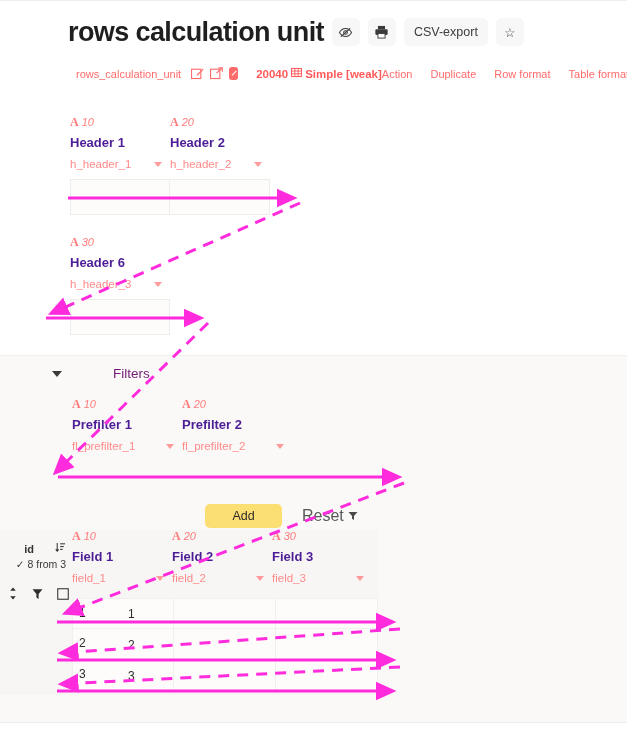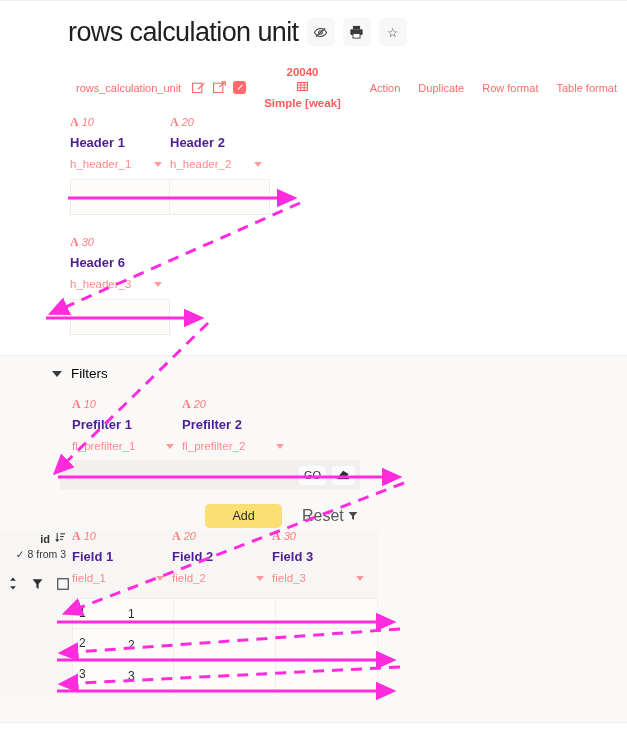--- a/index.html
+++ b/index.html
@@ -19,21 +19,21 @@
   .top-white { position:absolute; left:0; top:0; width:627px; height:355px; background:#ffffff; }
   .lower-gray { position:absolute; left:0; top:355px; width:627px; height:367px; background:#faf9f8; }
   .bottom-white { position:absolute; left:0; top:722px; width:627px; height:19px; background:#ffffff; }
   .rule-top { position:absolute; left:0; top:0; width:627px; height:1px; background:#efefef; }
   .rule-split { position:absolute; left:0; top:355px; width:627px; height:1px; background:#f0efee; }
   .rule-bottom { position:absolute; left:0; top:722px; width:627px; height:1px; background:#efedec; }
 
   
   .titlebar { position:absolute; left:68px; top:18px; display:flex; align-items:center; gap:8px; }
   .apptitle {
-    font-size: 27px; font-weight: 400; letter-spacing:-0.6px;
+    font-size: 27px; font-weight: 700; letter-spacing:-0.6px;
     color:#1f1f1f; line-height:1; white-space:nowrap;
   }
   .tbtn {
     background:#f7f7f7; border:none; border-radius:5px;
     height:28px; min-width:28px; padding:0 10px;
     display:flex; align-items:center; justify-content:center;
     font-size:12.5px; color:#3c3c3c; cursor:pointer;
     font-family:"Liberation Sans", sans-serif;
   }
   .tbtn.icon { padding:0; width:28px; }
@@ -46,21 +46,21 @@
   }
   .sub-id { margin-right:10px; }
   .sub-ico {
     width:15px; height:15px; margin-right:6px; display:inline-flex;
     align-items:center; justify-content:center; cursor:pointer; color:#ff6b6b;
   }
   .sub-ico.filled {
     background:#ff6b6b; color:#fff; border-radius:3px;
     width:13px; height:13px;
   }
-  .sub-meta { color:#ff5a5a; font-size:11.5px; font-weight:700; margin-left:12px; white-space:nowrap; display:flex; align-items:center; gap:3px;flex-direction:column;}
+  .sub-meta { color:#ff5a5a; font-size:11.5px; font-weight:700; margin-left:12px; white-space:nowrap; display:flex; align-items:center; gap:3px;}
   .sub-right { margin-left:auto; display:flex; gap:18px; padding-right:10px; }
   .sub-right .sub-link { font-size:11px; }
 
   
   .fld-type { font-size:11px; color:#ff7b7b; white-space:nowrap; line-height:1.1; }
   .fld-type .A { font-family:"Liberation Serif", serif; font-weight:700; font-size:12px; margin-right:3px; }
   .fld-type .num { font-style:italic; }
   .fld-label { font-size:13px; font-weight:700; color:#4c1d95; line-height:1.1; margin-top:7px; white-space:nowrap;}
   .fld-name-row { display:flex; align-items:center; margin-top:8px; }
   .fld-name { font-size:11.5px; color:#ff8a8a; white-space:nowrap; }
@@ -82,21 +82,21 @@
 
   
   .hgrp2 { position:absolute; left:70px; top:236px; width:100px; }
   .hgrp2 .col { width:100px; padding-right:8px; }
   .hgrp2 .boxes { margin-top:9px; }
   .hgrp2 .cellbox { width:100px; }
 
   
   .filters-head { position:absolute; left:52px; top:366px; display:flex; align-items:center; gap:9px; cursor:pointer;}
   .tri { width:0;height:0; border-left:5px solid transparent; border-right:5px solid transparent; border-top:6px solid #3a3a3a; }
-  .filters-title { font-size:13.5px; font-weight:400; color:#000000; }
+  .filters-title { font-size:13.5px; font-weight:400; color:#701a75;margin-left:42px; }
 
   .fgrp { position:absolute; left:72px; top:398px; width:220px; }
   .fgrp .cols { display:flex; }
   .fgrp .col { width:110px; padding-right:8px; }
 
   .filterband {
     position:absolute; left:60px; top:460px; width:300px; height:30px;
     background:#f2f0ef;
     display:flex; align-items:center; justify-content:flex-end; padding-right:4px; gap:4px;
   }
@@ -116,21 +116,21 @@
   .reset-btn {
     background:none; border:none; font-size:16px; color:#585858; cursor:pointer;
     display:flex; align-items:center; gap:4px; font-family:"Liberation Sans", sans-serif;
   }
 
   
   .grid { position:absolute; left:0px; top:530px; width:378px; background:#f7f6f5; height:165px; }
   .grid-head { position:relative; height:68px; }
 
   .idcol { position:absolute; left:0; top:0; width:72px; }
-  .idcol .idline { text-align:right; padding-right:6px; font-size:11px; font-weight:700; color:#333; display:flex; justify-content:flex-end; align-items:center; gap:5px; margin-top:2px;}
+  .idcol .idline { text-align:right; padding-right:6px; font-size:11px; font-weight:700; color:#333; display:flex; justify-content:flex-end; align-items:center; gap:21px; margin-top:12px;}
   .idcol .cnt { text-align:right; padding-right:6px; font-size:10.5px; color:#3a3a3a; margin-top:3px; white-space:nowrap;}
   .idcol .ico-row { display:flex; gap:14px; padding-left:8px; margin-top:17px; align-items:center;}
   .idcol .ico-row span { cursor:pointer; color:#2e2e2e; display:flex; }
 
   .gcols { position:absolute; left:72px; top:0; display:flex; }
   .gcol { width:100px; padding-right:8px; }
 
   .gbody { position:absolute; left:72px; top:68px; width:306px; }
   .grow { display:flex; height:31px; }
   .gcell {
@@ -175,20 +175,21 @@
     <button class="tbtn icon">
       <span>
         <svg width="15" height="14" viewBox="0 0 16 15">
           <rect x="4.2" y="1" width="7.6" height="3.6" fill="#3a3a3a"></rect>
           <rect x="1.4" y="4.6" width="13.2" height="6" rx="1.2" fill="#3a3a3a"></rect>
           <rect x="4.2" y="9.2" width="7.6" height="4.8" fill="#ffffff" stroke="#3a3a3a" stroke-width="1"></rect>
         </svg>
       </span>
     </button>
 
+    <button class="tbtn">CSV-export</button>
     <button class="tbtn icon">☆</button>
   </div>
 
   <div class="subbar">
     <span class="sub-link sub-id">rows_calculation_unit</span>
 
     <span class="sub-ico">
       <svg width="13" height="13" viewBox="0 0 14 14">
         <rect x="0.6" y="2.4" width="10" height="10" fill="none" stroke="#ff6b6b" stroke-width="1.2"></rect>
         <path d="M6 8.4 L12.6 1.8 L13.6 2.8 L7 9.4 Z" fill="#ff6b6b"></path>
@@ -297,31 +298,20 @@
         </div>
         <div class="fld-label">Prefilter 2</div>
         <div class="fld-name-row">
           <span class="fld-name">fl_prefilter_2</span>
           <span class="caret"></span>
         </div>
       </div>
     </div>
   </div>
 
-  <div class="filterband">
-    <button class="fbtn">GO</button>
-    <button class="fbtn">
-      <span>
-        <svg width="13" height="11" viewBox="0 0 14 12">
-          <path d="M1 9 L6.5 2 L12.5 5.5 L9.5 9.6 Z" fill="#2e2e2e"></path>
-          <rect x="0.5" y="9.6" width="12.5" height="1.5" fill="#2e2e2e"></rect>
-        </svg>
-      </span>
-    </button>
-  </div>
 
   <div class="addrow">
     <button class="add-btn">Add</button>
     <button class="reset-btn">
       <span>Reset</span>
       <span>
         <svg width="10" height="10" viewBox="0 0 11 11">
           <path d="M0.6 1 L10.4 1 L6.6 5.6 L6.6 10 L4.4 8.6 L4.4 5.6 Z" fill="#4a4a4a"></path>
         </svg>
       </span>

